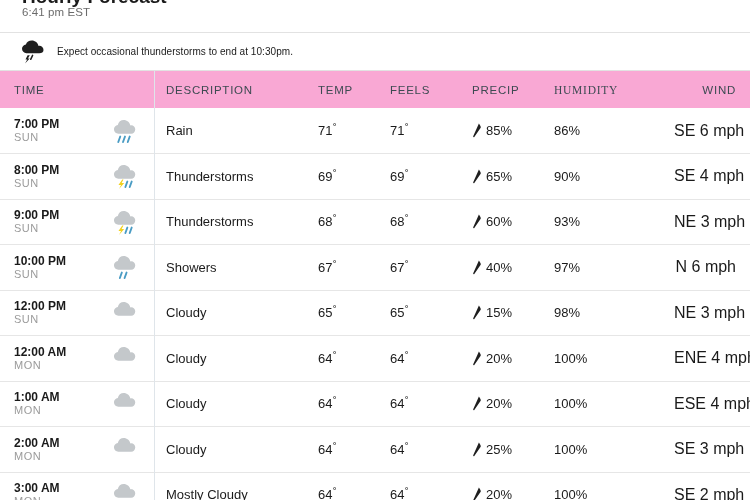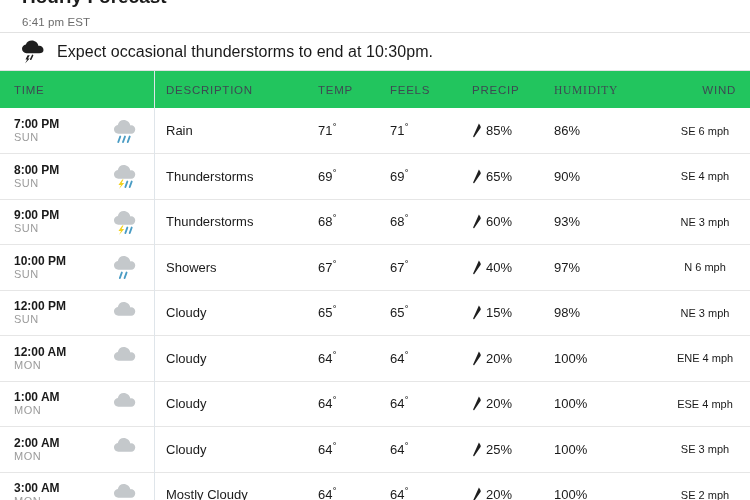--- a/index.html
+++ b/index.html
@@ -27,21 +27,21 @@
     left: 22px;
     top: -14px;
     font-size: 19px;
     font-weight: 700;
     color: #1a1a1a;
     white-space: nowrap;
   }
   .obs-time {
     position: absolute;
     left: 22px;
-    top: 16px;
+    top: 6px;
     font-size: 11.5px;
     color: #6b6b6b;
     letter-spacing: .1px;
   }
 
   
   .alert {
     border-top: 1px solid #e2e2e2;
     border-bottom: 1px solid #e2e2e2;
     height: 39px;
@@ -51,39 +51,39 @@
     box-sizing: border-box;
   }
   .alert-icon {
     width: 30px;
     height: 24px;
     flex: 0 0 auto;
     margin-right: 9px;
     display: block;
   }
   .alert-text {
-    font-size: 16px;
+    font-size: 10px;
     color: #1a1a1a;
     letter-spacing: .05px;
   }
 
   
   .tbl {
     width: 750px;
     border-collapse: collapse;
     table-layout: fixed;
   }
   .tbl th, .tbl td {
     padding: 0;
     vertical-align: middle;
   }
 
   thead tr {
     height: 37px;
-    background: #22c55e;
+    background: #f9a8d4;
   }
   thead th {
     font-size: 11.5px;
     font-weight: 400;
     color: #3d4a52;
     letter-spacing: .75px;
     text-align: left;
   }
   th.c-time   { width: 140px; padding-left: 14px; }
   th.c-desc   { width: 152px; padding-left: 11px; border-left: 1px solid #dfe5ea; }
@@ -139,23 +139,23 @@
     vertical-align: top;
     position: relative;
     top: -1px;
     left: .5px;
   }
   td.c-precip { font-size: 13px; color: #1a1a1a; }
   .precip-wrap { display: flex; align-items: center; }
   .drop-icon { width: 9px; height: 15px; margin-right: 5px; flex: 0 0 auto; display: block; }
   td.c-hum { font-size: 13px; color: #1a1a1a; }
   td.c-wind {
-    font-size: 11px;
-    color: #1a1a1a;
-    text-align: center;
+    font-size: 16px;
+    color: #1a1a1a;
+    text-align: right;
     padding-right: 14px;
     white-space: nowrap;
   }
 </style>
 </head>
 <body>
 
 <div class="topbar">
   <div class="clipped-title">Hourly Forecast</div>
   <div class="obs-time">6:41 pm EST</div>

